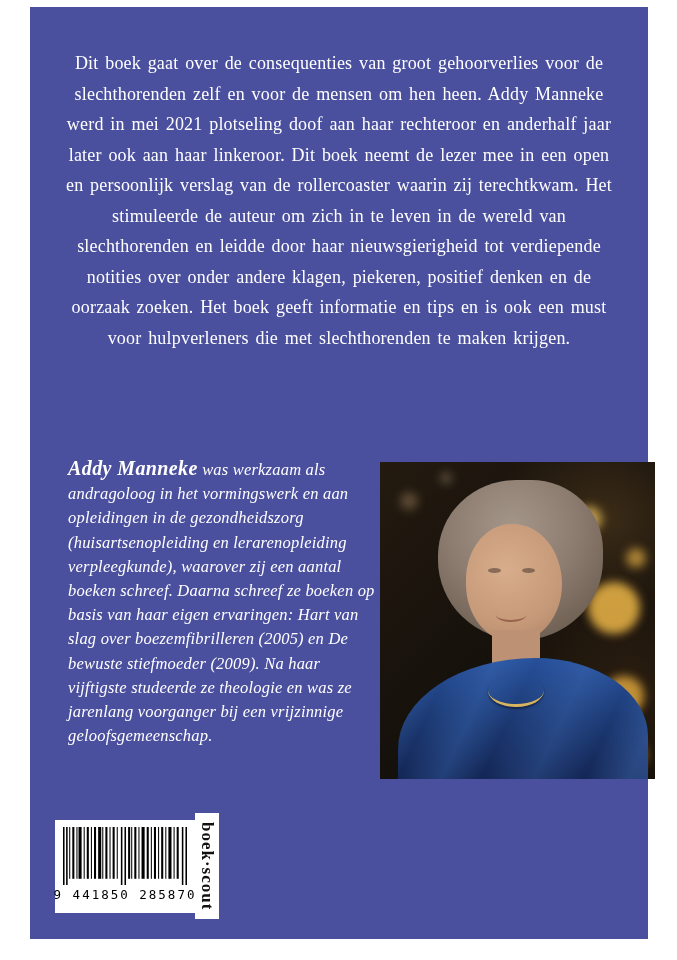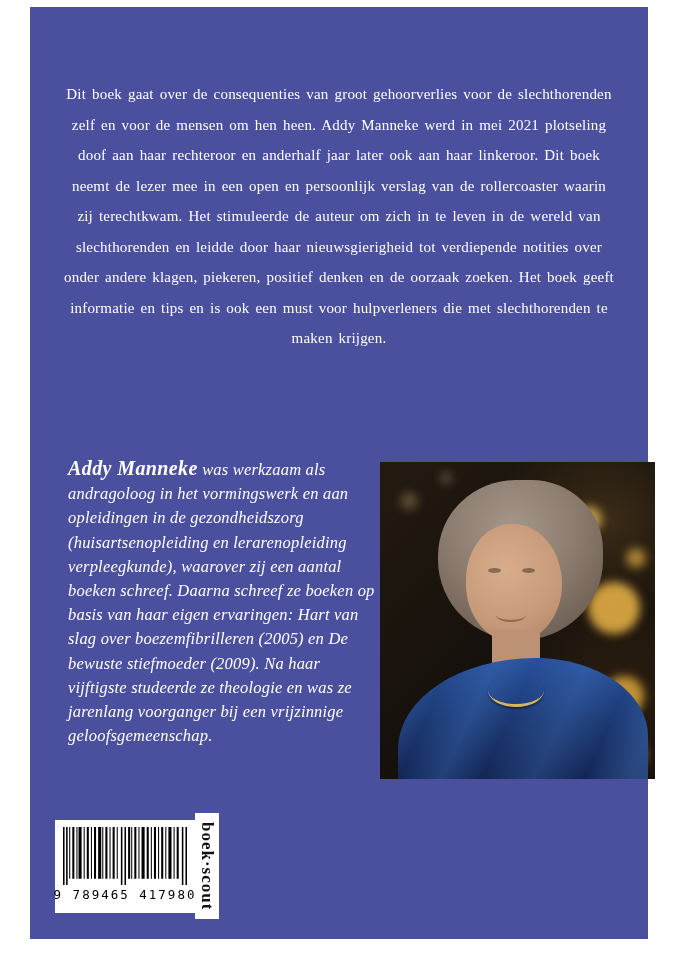--- a/index.html
+++ b/index.html
@@ -14,25 +14,25 @@
   .cover {
     position: absolute;
     left: 30px; top: 7px;
     width: 618px; height: 932px;
     background: #4a4f9e;
   }
 
   
   .blurb {
     position: absolute;
-    left: 34px; top: 72px;
+    left: 34px; top: 41px;
     width: 550px;
     margin: 0;
     color: #ffffff;
-    font-size: 15px;
+    font-size: 18px;
     line-height: 30.5px;
     text-align: center;
     word-spacing: 2px;
     letter-spacing: 0.2px;
   }
 
   
   .bio {
     position: absolute;
     left: 38px; top: 449px;
@@ -220,21 +220,21 @@
             <rect x="92" y="0" width="1" height="50"></rect>
             <rect x="95" y="0" width="2" height="50"></rect>
             <rect x="99" y="0" width="1" height="50"></rect>
             <rect x="102" y="0" width="3" height="50"></rect>
             <rect x="107" y="0" width="1" height="50"></rect>
             <rect x="110" y="0" width="2" height="50"></rect>
             <rect x="115" y="0" width="1.5" height="56"></rect>
             <rect x="118.5" y="0" width="1.5" height="56"></rect>
           </g>
         </svg>
-        <div class="digits">9 789465 417980</div>
+        <div class="digits">9 441850 285870</div>
       </div>
       <div class="publisher-strip">
         <span class="publisher">boek·scout</span>
       </div>
     </div>
 
   </div>
 </div>
 
 </body></html>

